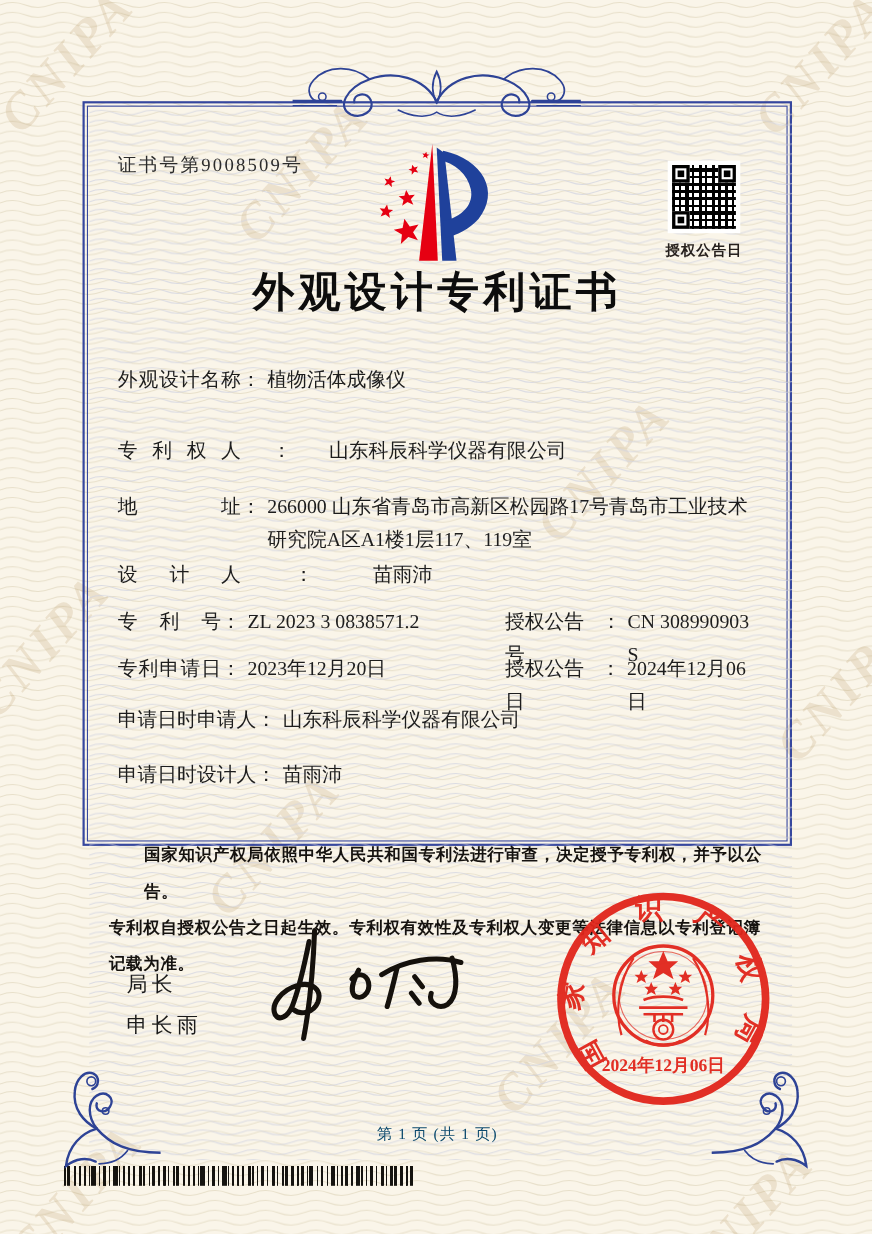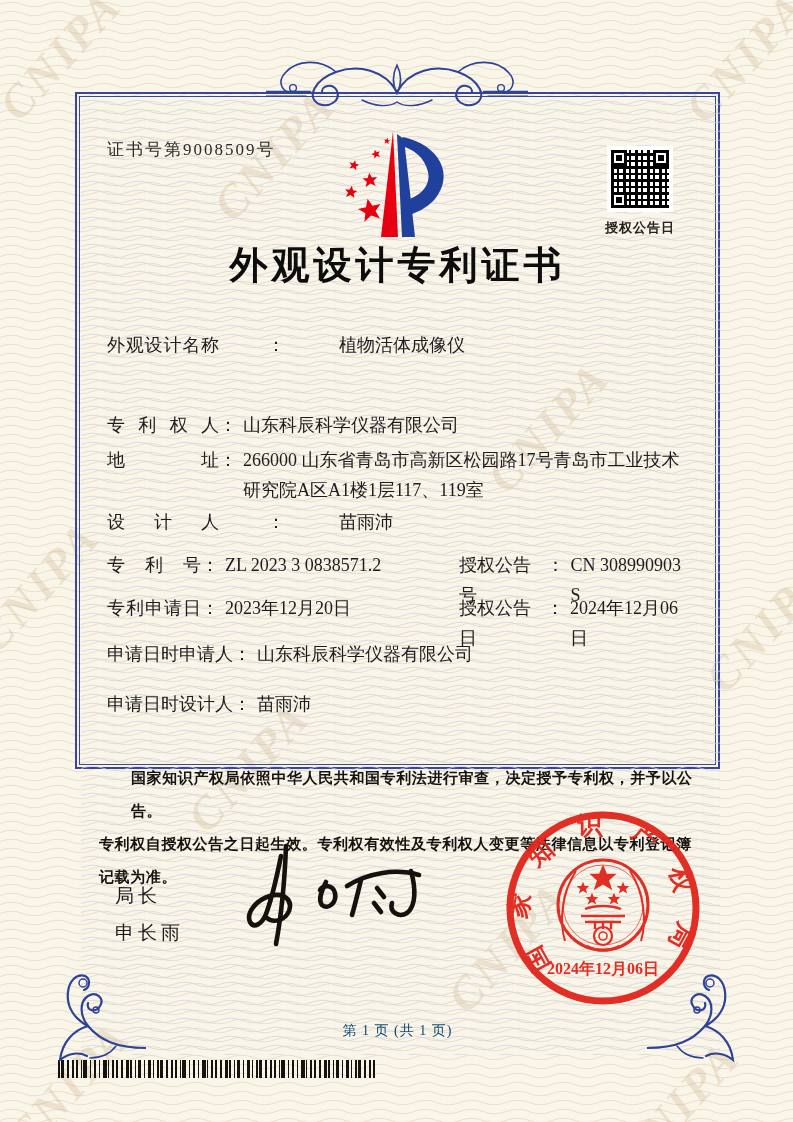--- a/index.html
+++ b/index.html
@@ -56,21 +56,21 @@
   .title {
     position:absolute; left:0; right:0; top:146px; text-align:center;
     font-size:38px; font-weight:700; letter-spacing:4px; color:#0d0d0d;
   }
   
   .row { position:absolute; left:30px; right:26px; display:flex; font-size:18px; line-height:30px; }
   .flabel { display:inline-block; text-align:justify; text-align-last:justify; white-space:nowrap; }
   .w6 { width:112px; } .w5 { width:94px; }
   .fcolon { display:inline-block; margin-right:6px; }
   .fvalue { flex:1; }
-  .r-name { top:236px;gap:48px; } .r-patentee { top:316px; }
+  .r-name { top:236px; } .r-patentee { top:300px;gap:28px; }
   .r-address { top:351px; } .r-address .fvalue { max-width:500px; }
   .r-designer { top:413px;gap:48px; }
   .r-patno { top:456px; } .r-dates { top:499px; }
   .r-app { top:545px; } .r-des2 { top:595px; }
   .col-left { display:flex; width:352px; }
   .col-right { display:flex; flex:1; }
   
   .declaration {
     position:absolute; left:22px; right:22px; top:668px;
     font-size:15px; font-weight:700; color:#15120f;

